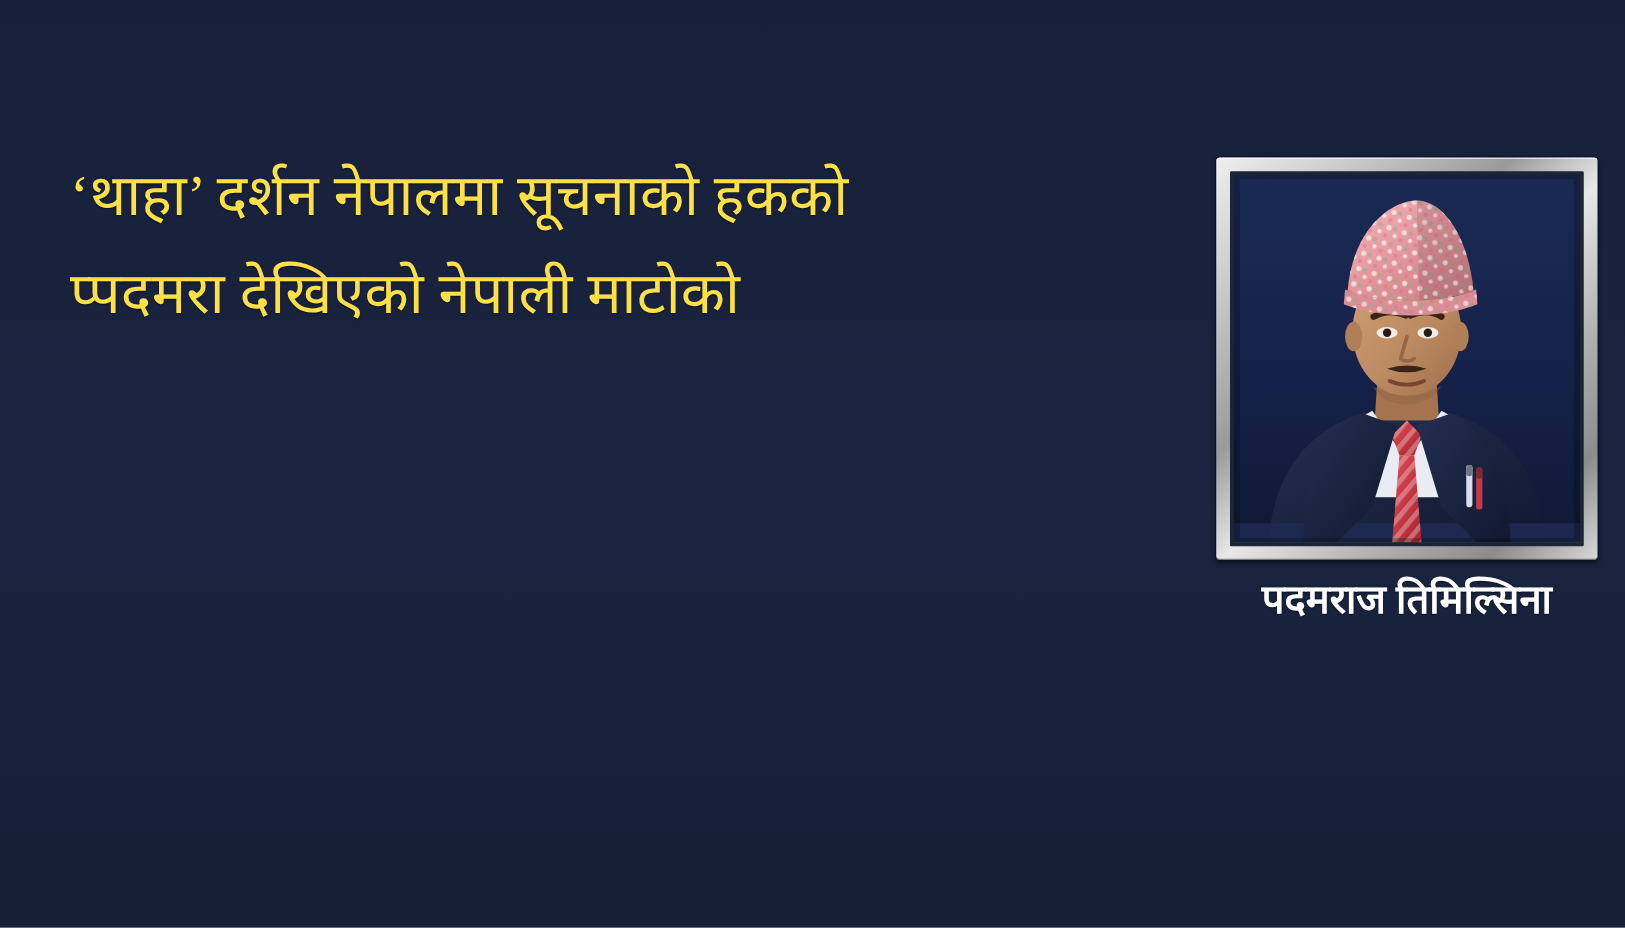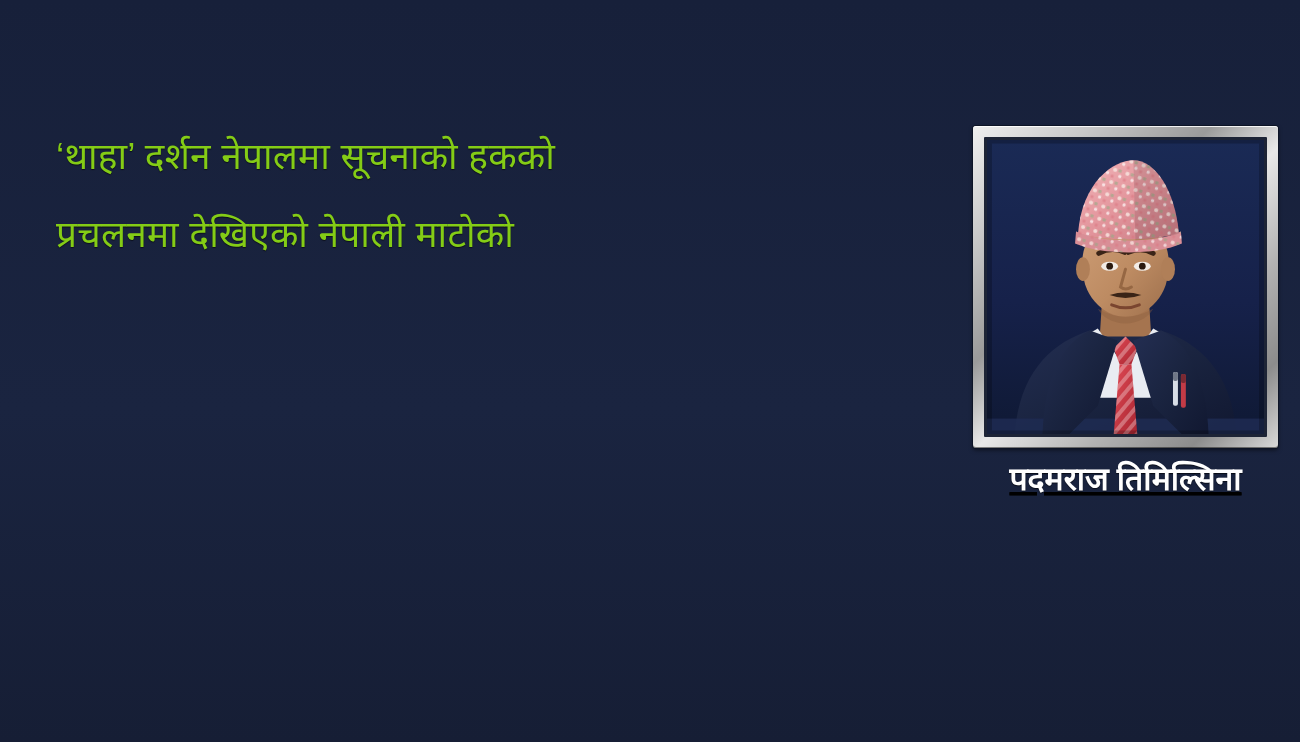--- a/index.html
+++ b/index.html
@@ -33,38 +33,37 @@
 
   
   .quote-block {
     position: absolute;
     left: 56px;
     top: 118px;
     width: 860px;
     z-index: 3;
   }
   .quote-line {
-    color: #84cc16;
-    font-family: Liberation Sans, sans-serif;
-    font-size: 37px;
+    color: #fde047;
+    font-family: Liberation Serif, serif;
+    font-size: 46px;
     font-weight: 400;
     line-height: 78px;
     letter-spacing: 0.2px;
     white-space: nowrap;
     text-shadow: 0 1px 1px rgba(0,0,0,0.55);
   }
 
   
   .portrait-wrap {
     position: absolute;
     left: 973px;
     top: 126px;
     width: 305px;
     z-index: 3;
-    text-decoration: underline;
   }
 
   
   .photo-frame {
     position: relative;
     width: 305px;
     height: 322px;
     box-sizing: border-box;
     padding: 11px;
     background: linear-gradient(135deg,
@@ -120,21 +119,21 @@
     text-shadow: 0 1px 1px rgba(0,0,0,0.6);
   }
 </style>
 </head>
 <body>
 
 <div id="slide">
 
   <div class="quote-block">
     <div class="quote-line">‘थाहा’ दर्शन नेपालमा सूचनाको हकको</div>
-    <div class="quote-line">प्रचलनमा देखिएको नेपाली माटोको</div>
+    <div class="quote-line">प्पदमरा देखिएको नेपाली माटोको</div>
   </div>
 
   <div class="portrait-wrap">
 
     <div class="photo-frame">
       <div class="photo-frame-inner">
         <div class="photo">
           <svg viewBox="0 0 280 300" preserveAspectRatio="xMidYMid slice" aria-hidden="true">
             <defs>
               <linearGradient id="bgGrad" x1="0" y1="0" x2="0" y2="1">

